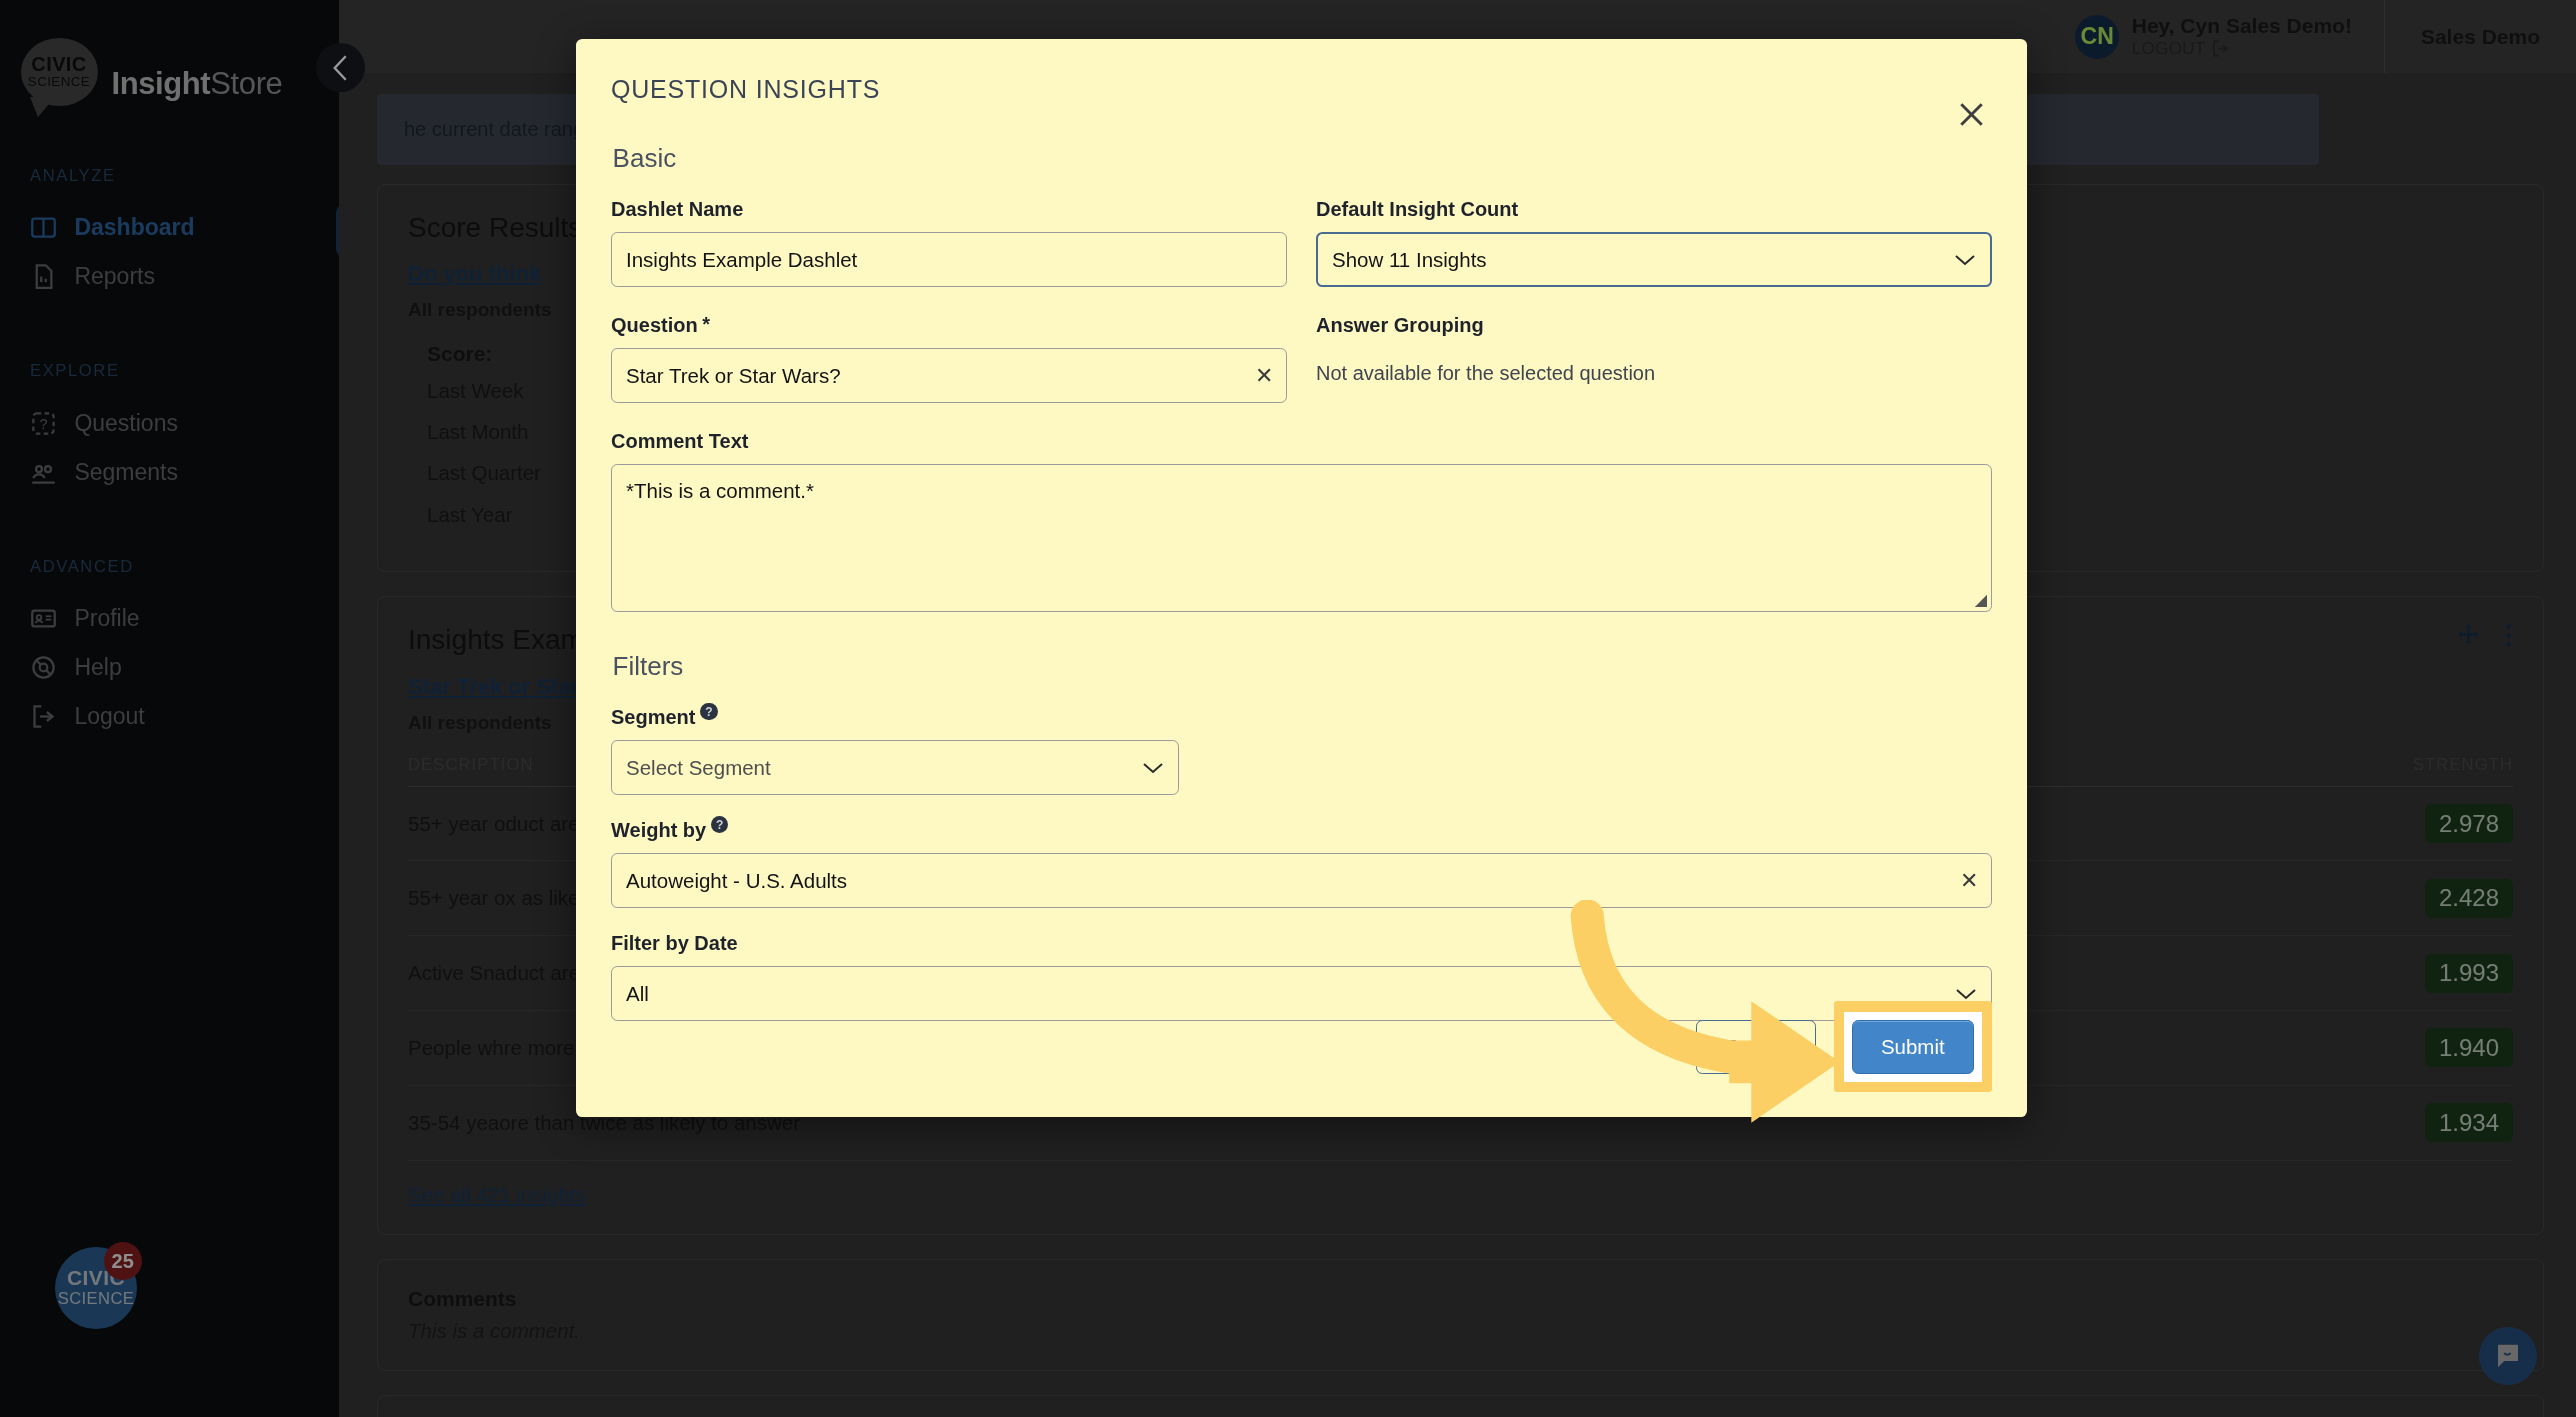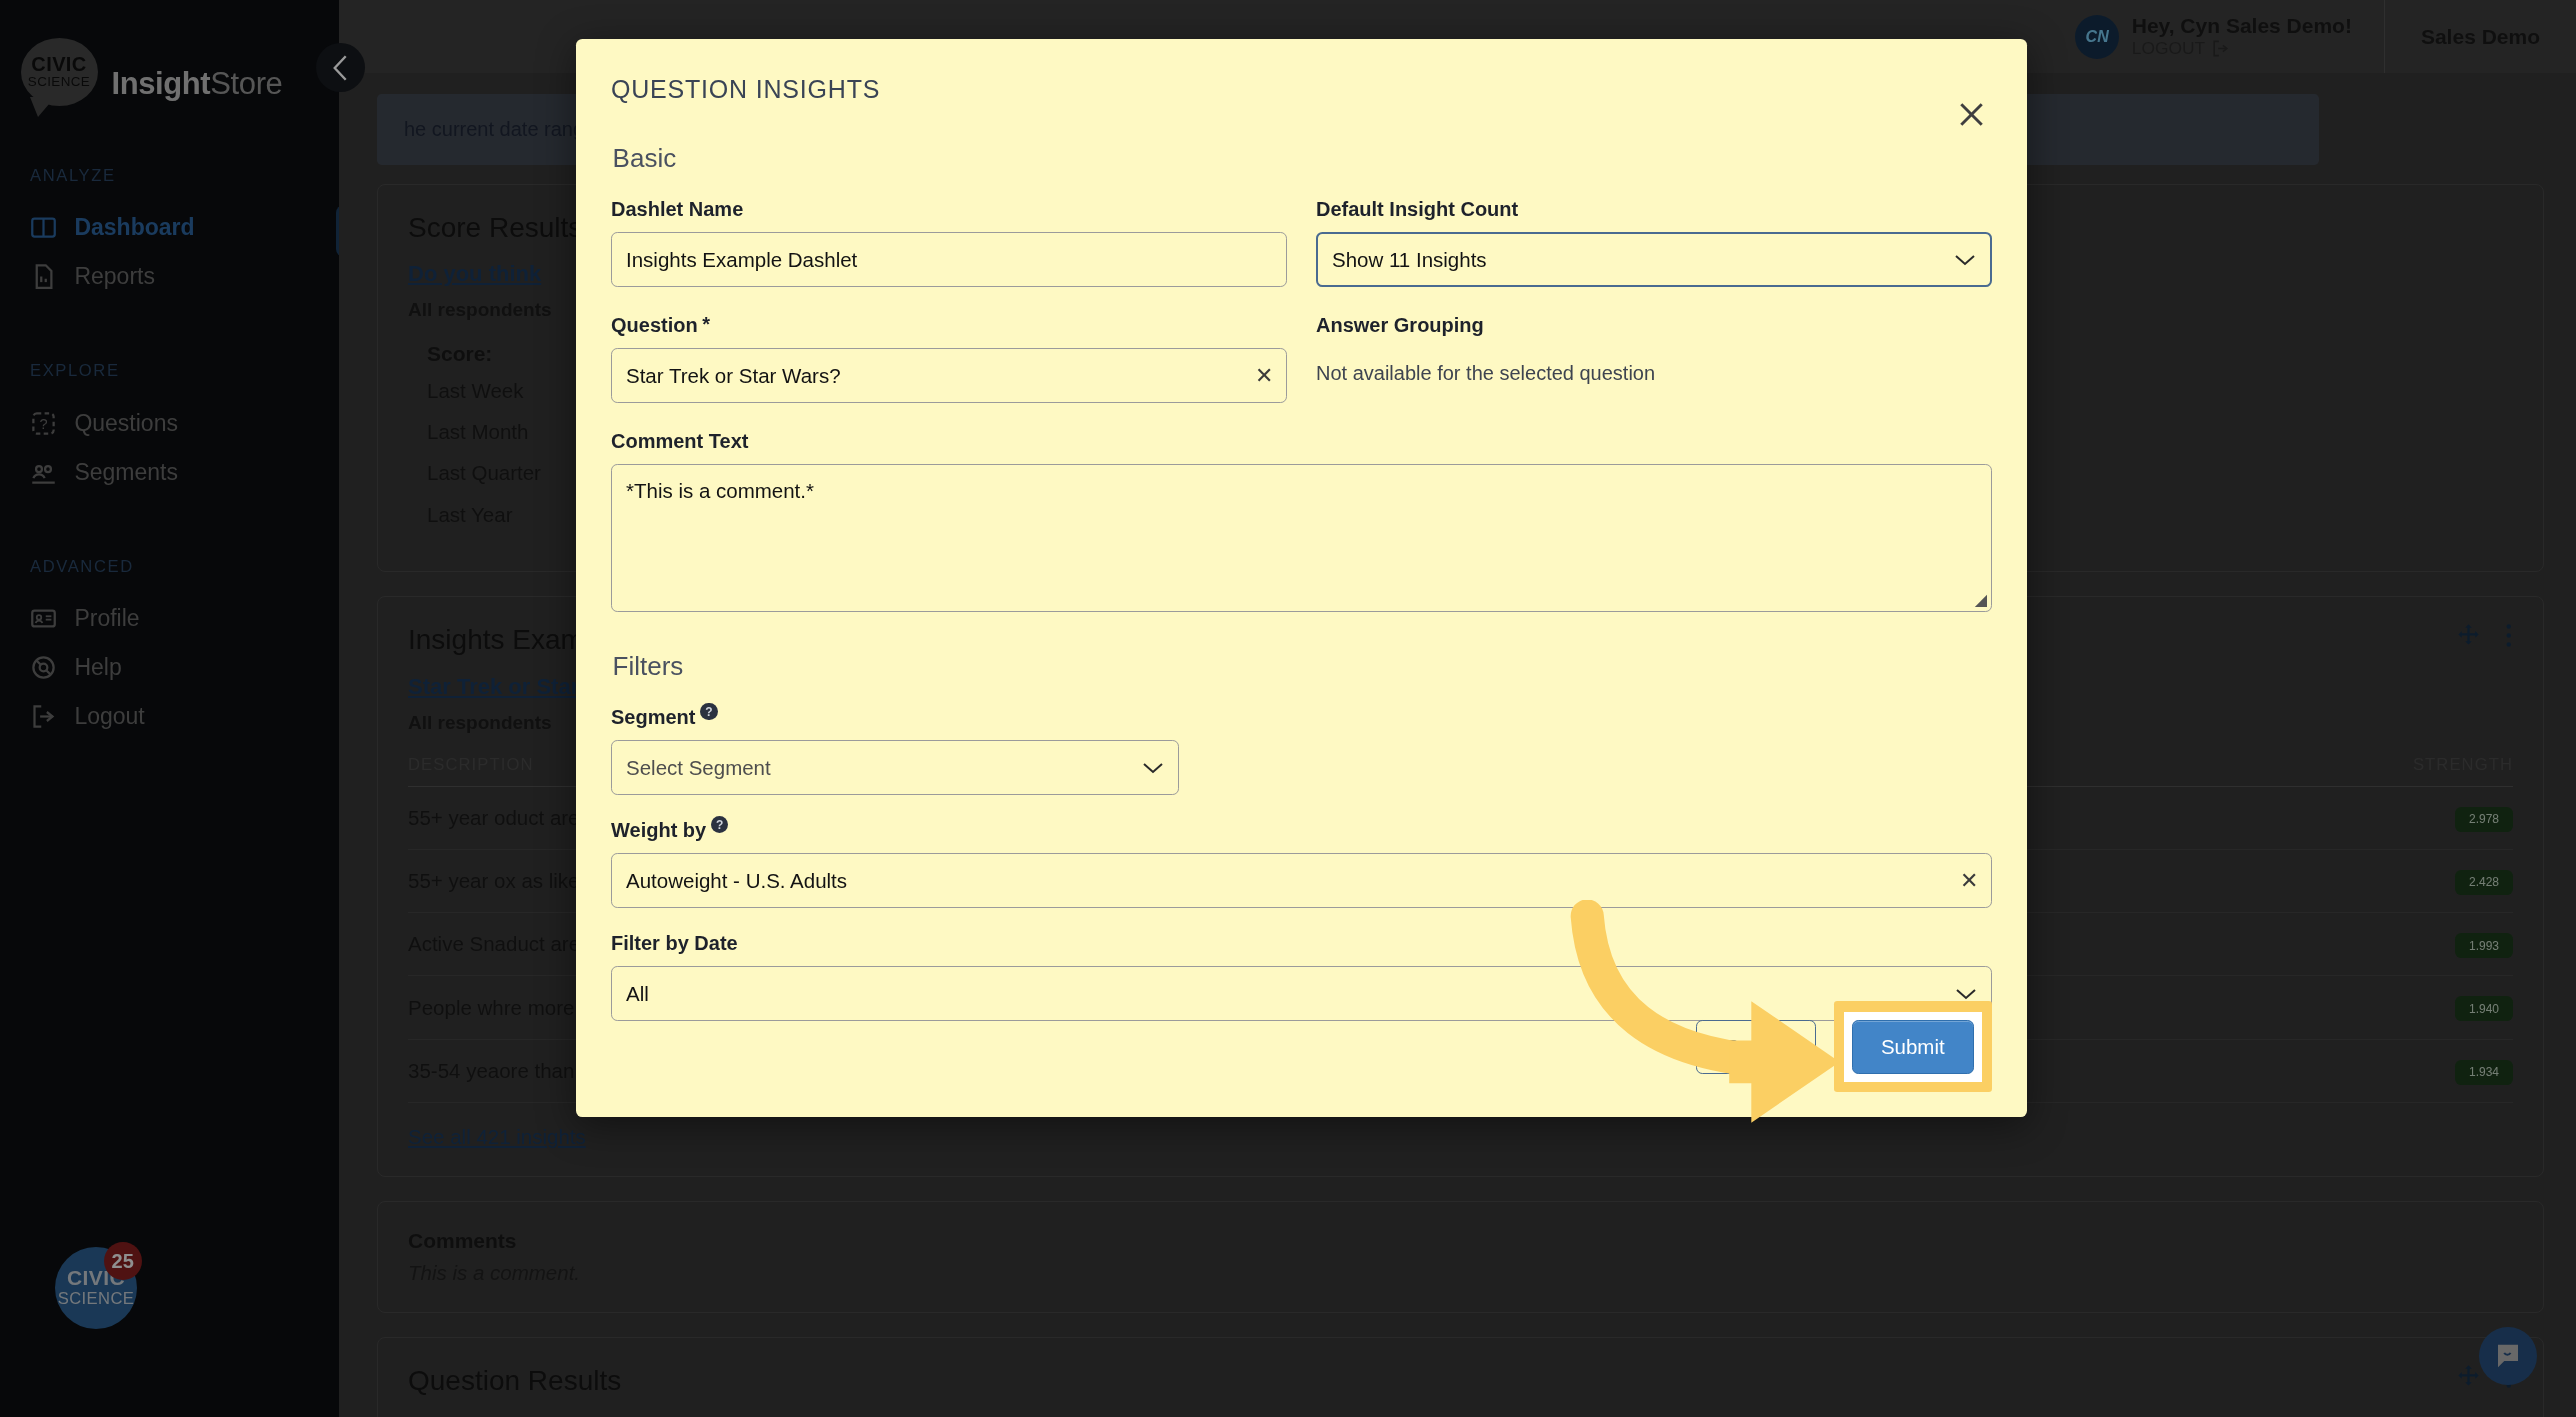--- a/index.html
+++ b/index.html
@@ -82,22 +82,22 @@
     height: 73px; display: flex; align-items: center; justify-content: flex-end;
     padding-right: 0; background: #414141;
   }
   .user-box {
     display: flex; align-items: center; gap: 12.6px;
     padding: 0 32px 0 0; height: 73px;
     border-right: 0.8px solid #545454;
   }
   .avatar {
     width: 44px; height: 44px; border-radius: 50%;
-    background: #16314e; color: #7dd3fc; font-size: 16px; font-weight: bold;
-    display: flex; align-items: center; justify-content: center; flex: none; font-style: italic;
+    background: #16314e; color: #bef264; font-size: 23px; font-weight: bold;
+    display: flex; align-items: center; justify-content: center; flex: none;
   }
   .user-name { font-size: 21px; font-weight: bold; color: #1c1c1c; line-height: 1.15; }
   .user-logout { font-size: 17.4px; color: #2e2e2e; display: flex; align-items: center; gap: 6.3px; }
   .account-box { padding: 0 36px; font-size: 21px; font-weight: bold; color: #1c1c1c; }
 
   .content { padding: 20.5px 32px 0 38px; }
   .alert-bar {
     background: #434a54; border-radius: 4.7px; color: #20283a;
     padding: 24px 27px; font-size: 20px; margin-bottom: 19px;
     max-width: 1942px;
@@ -126,21 +126,21 @@
     border-bottom: 1.6px solid #555;
   }
   .tbl th.right { text-align: right; }
   .tbl td {
     font-size: 20.5px; color: #1c1c1c; padding: 17.4px 0;
     border-bottom: 0.8px solid #474747;
   }
   .tbl td.right { text-align: right; }
   .strength-pill {
     display: inline-block; background: #1d3d1d; color: #cfe0cf;
-    font-size: 12px; padding: 5.5px 14px; border-radius: 6.3px;
+    font-size: 24px; padding: 5.5px 14px; border-radius: 6.3px;
   }
   .see-all {
     display: inline-block; margin-top: 22px; font-size: 20.5px;
     color: #1b3c63; text-decoration: underline;
   }
 
   .cmt-h { font-size: 21px; font-weight: bold; color: #1a1a1a; margin-bottom: 8px; }
   .cmt-b { font-size: 20.5px; font-style: italic; color: #232323; }
   .chat-fab {
     position: absolute; right: 39px; bottom: 33px;

